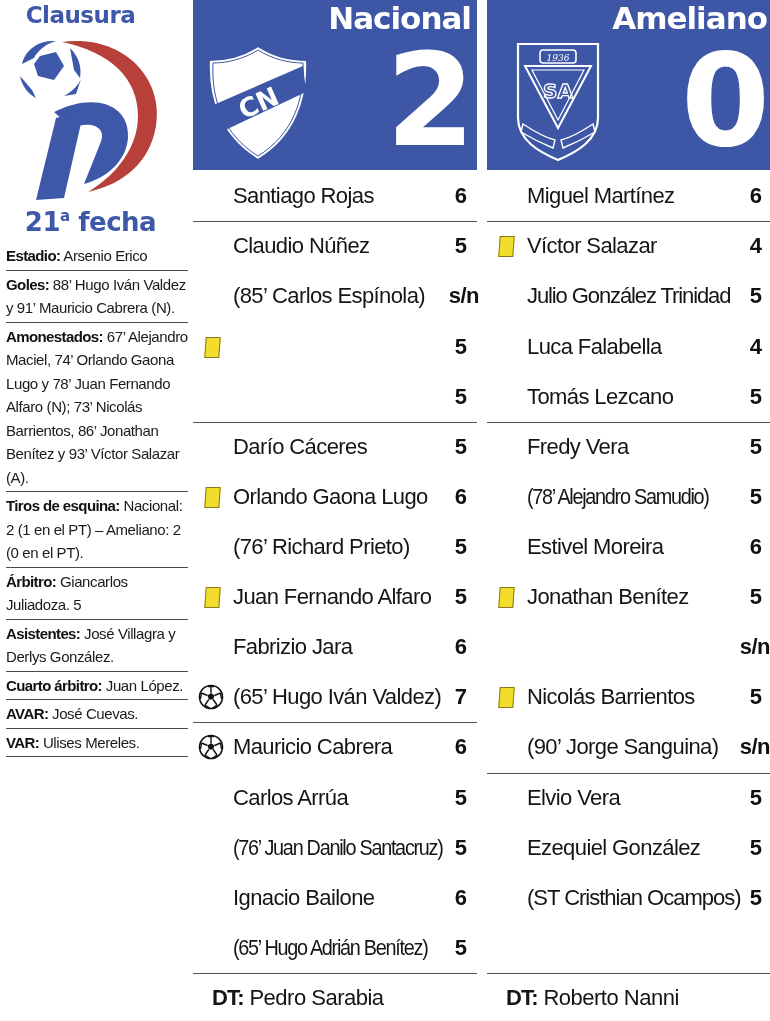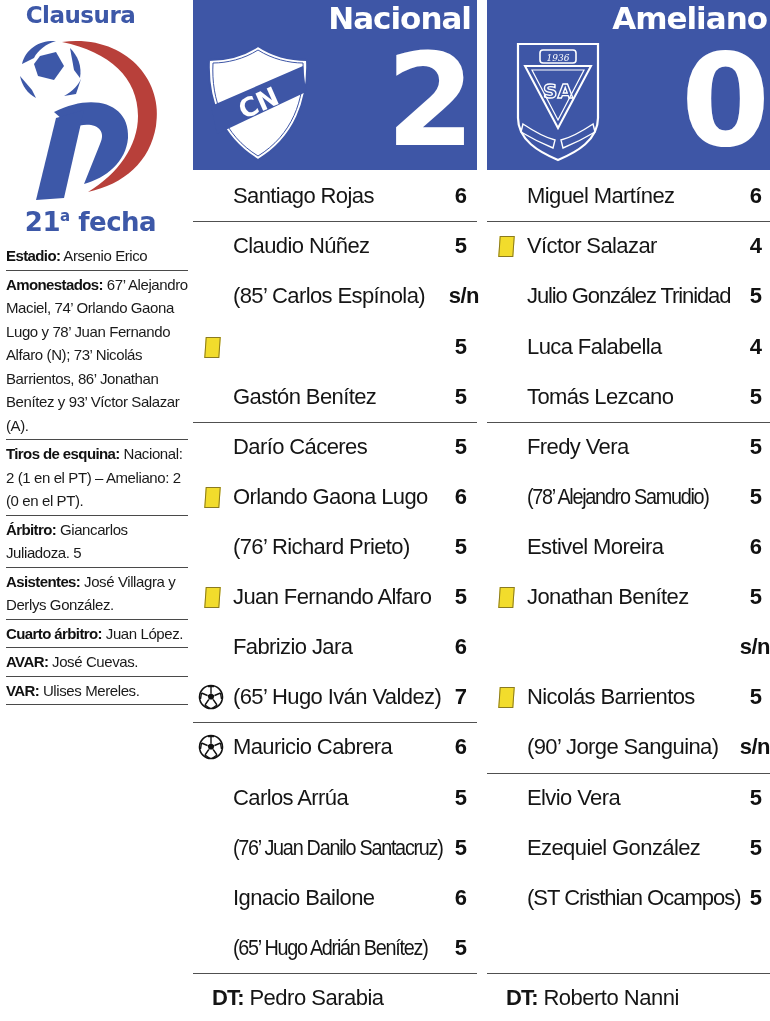--- a/index.html
+++ b/index.html
@@ -55,20 +55,21 @@
     <path d="M40 78 C 80 58, 116 70, 114 104 C 112 128, 92 144, 70 150 L 86 110 C 94 94, 78 86, 58 94 Z" fill="#3d58a8"></path>
     <polygon points="42,84 70,76 50,164 22,166" fill="#3d58a8"></polygon>
   </svg>
   <div class="logo-fecha">
     <span>21</span><sup>a</sup>
     <span>fecha</span>
   </div>
 
   <div class="facts">
     <div class="fact"><b>Estadio:</b><span> Arsenio Erico</span></div>
+    <div class="fact"><b>Goles:</b><span> 88’ Hugo Iván Valdez y 91’ Mauricio Cabrera (N).</span></div>
     <div class="fact"><b>Amonestados:</b><span> 67’ Alejandro Maciel, 74’ Orlando Gaona Lugo y 78’ Juan Fernando Alfaro (N); 73’ Nicolás Barrientos, 86’ Jonathan Benítez y 93’ Víctor Salazar (A).</span></div>
     <div class="fact"><b>Tiros de esquina:</b><span> Nacional: 2 (1 en el PT) – Ameliano: 2 (0 en el PT).</span></div>
     <div class="fact"><b>Árbitro:</b><span> Giancarlos Juliadoza. 5</span></div>
     <div class="fact"><b>Asistentes:</b><span> José Villagra y Derlys González.</span></div>
     <div class="fact"><b>Cuarto árbitro:</b><span> Juan López.</span></div>
     <div class="fact"><b>AVAR:</b><span> José Cuevas.</span></div>
     <div class="fact"><b>VAR:</b><span> Ulises Mereles.</span></div>
   </div>
 </div>
 
@@ -95,21 +96,20 @@
     </div>
   <div class="row" style="top:271px">
       <span class="pname">(85’ Carlos Espínola)</span>
       <span class="rating sn">s/n</span>
     </div>
   <div class="row" style="top:322px">
       <span class="card"></span>
       <span class="rating">5</span>
     </div>
   <div class="row" style="top:372px">
-      <span class="pname">Gastón Benítez</span>
       <span class="rating">5</span>
     </div>
   <div class="divider" style="top:422px"></div>
   <div class="row" style="top:422px">
       <span class="pname">Darío Cáceres</span>
       <span class="rating">5</span>
     </div>
   <div class="row" style="top:472px">
       <span class="card"></span>
       <span class="pname">Orlando Gaona Lugo</span>

